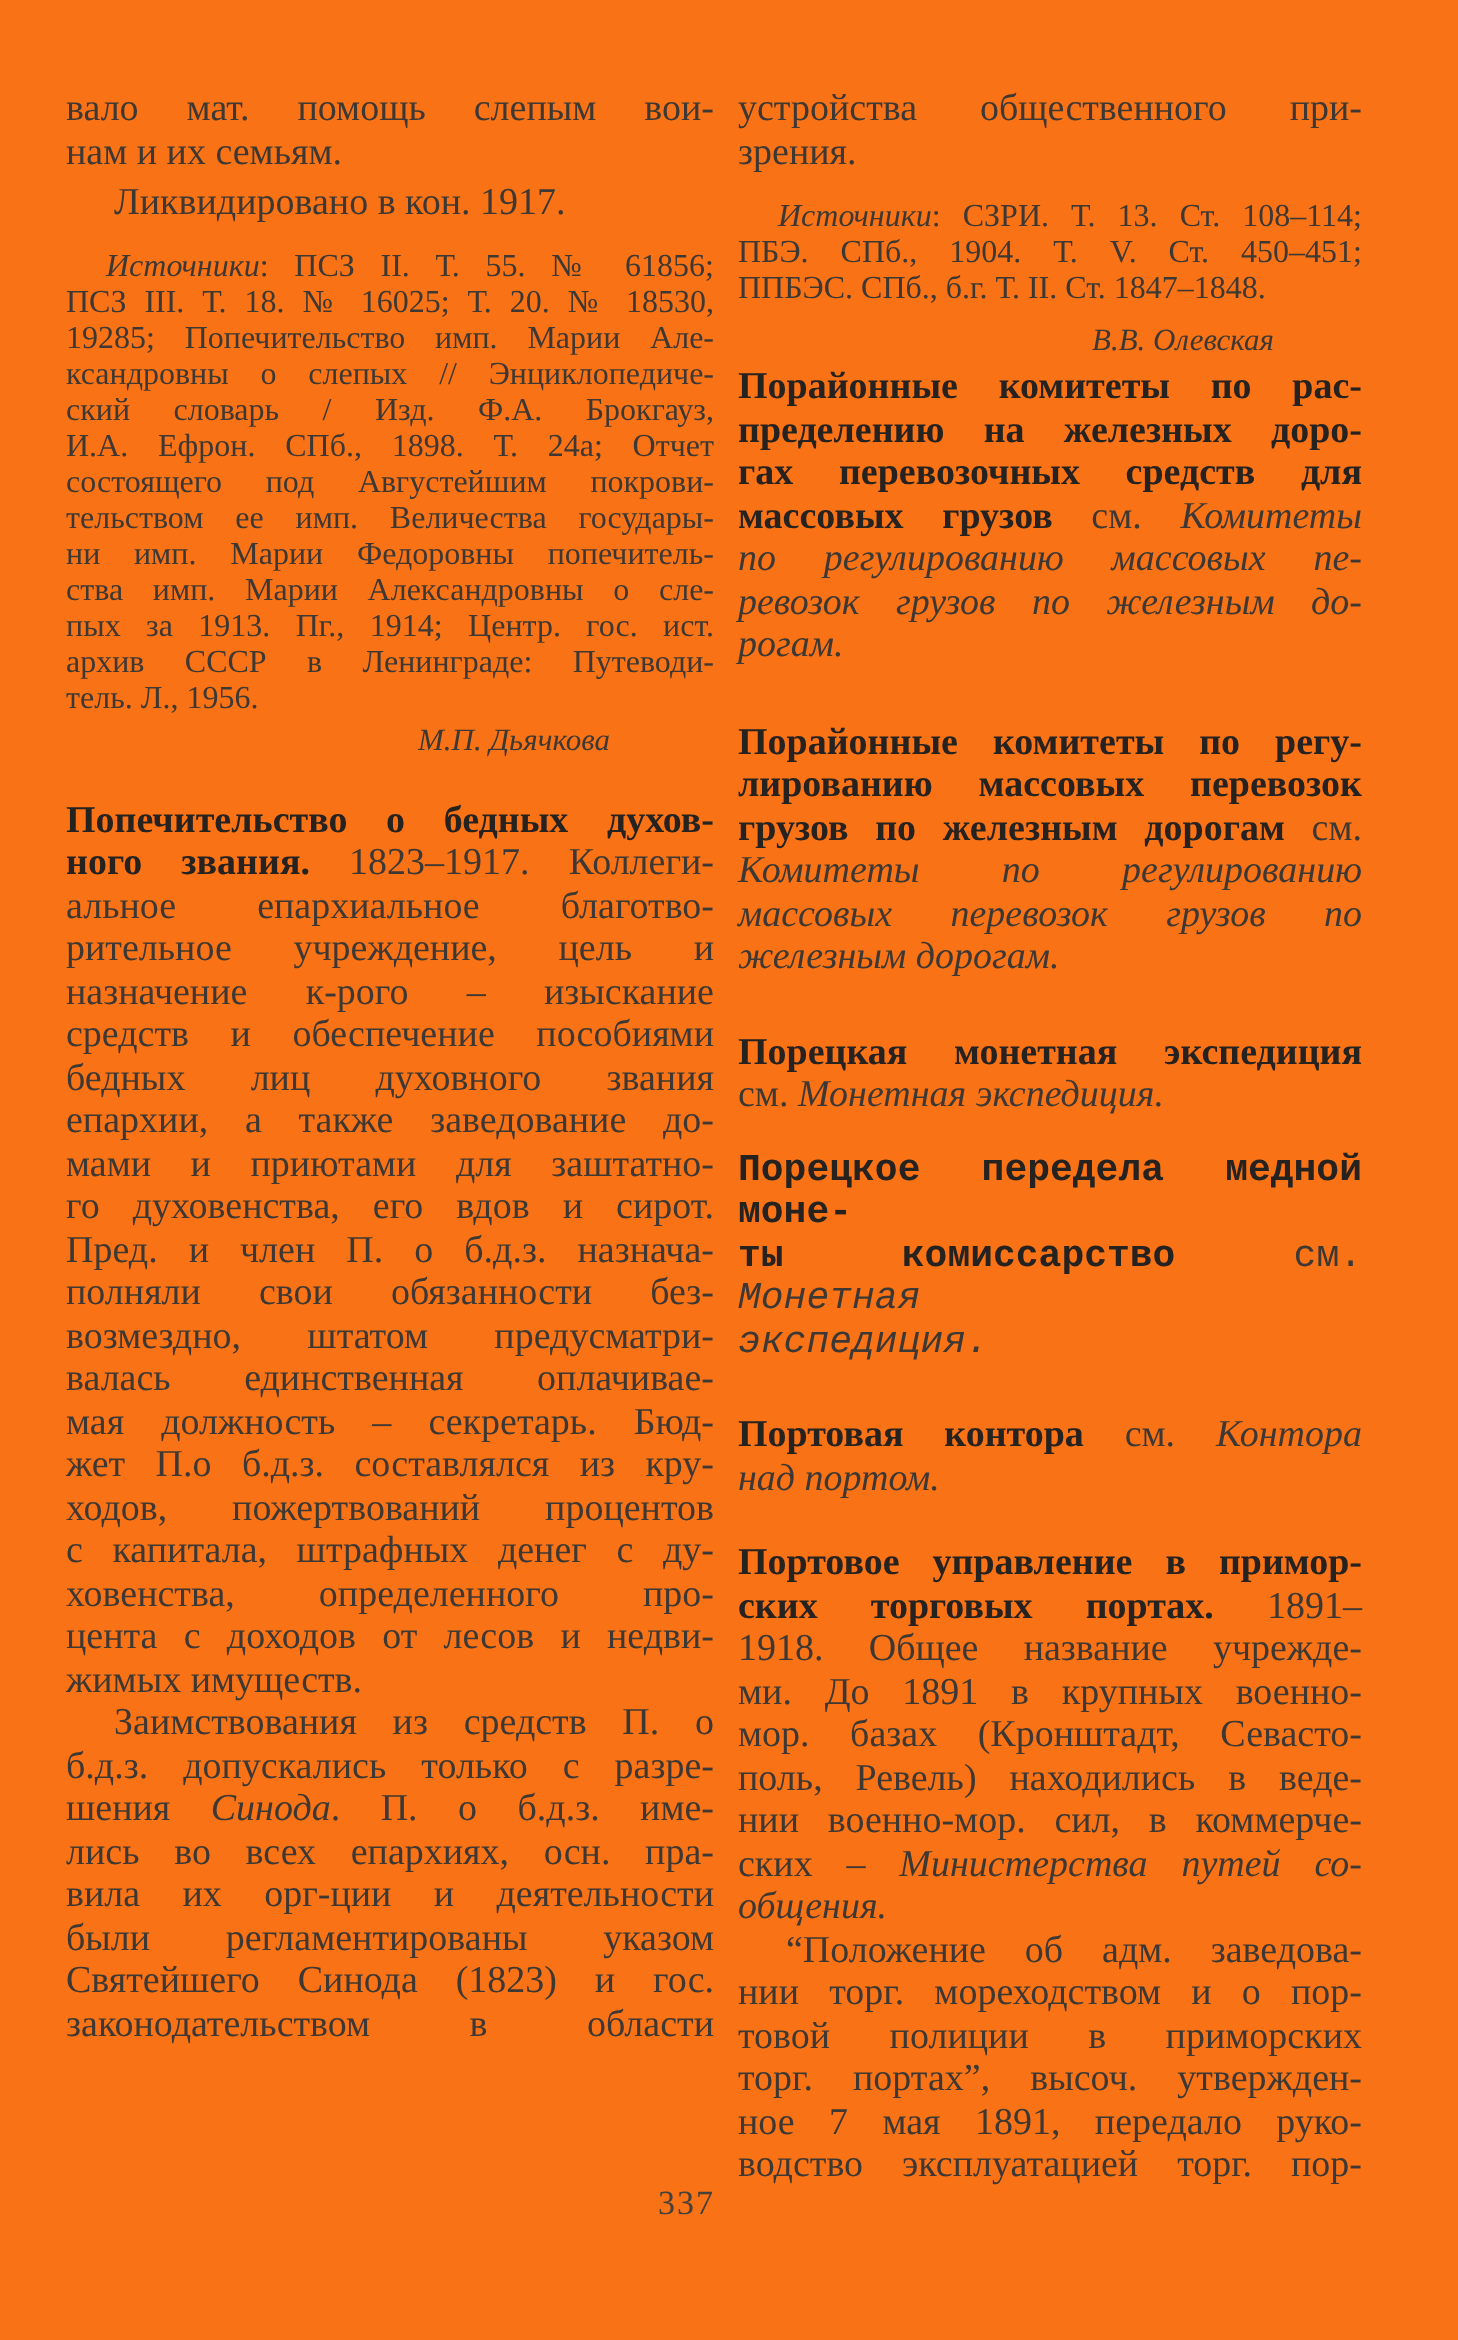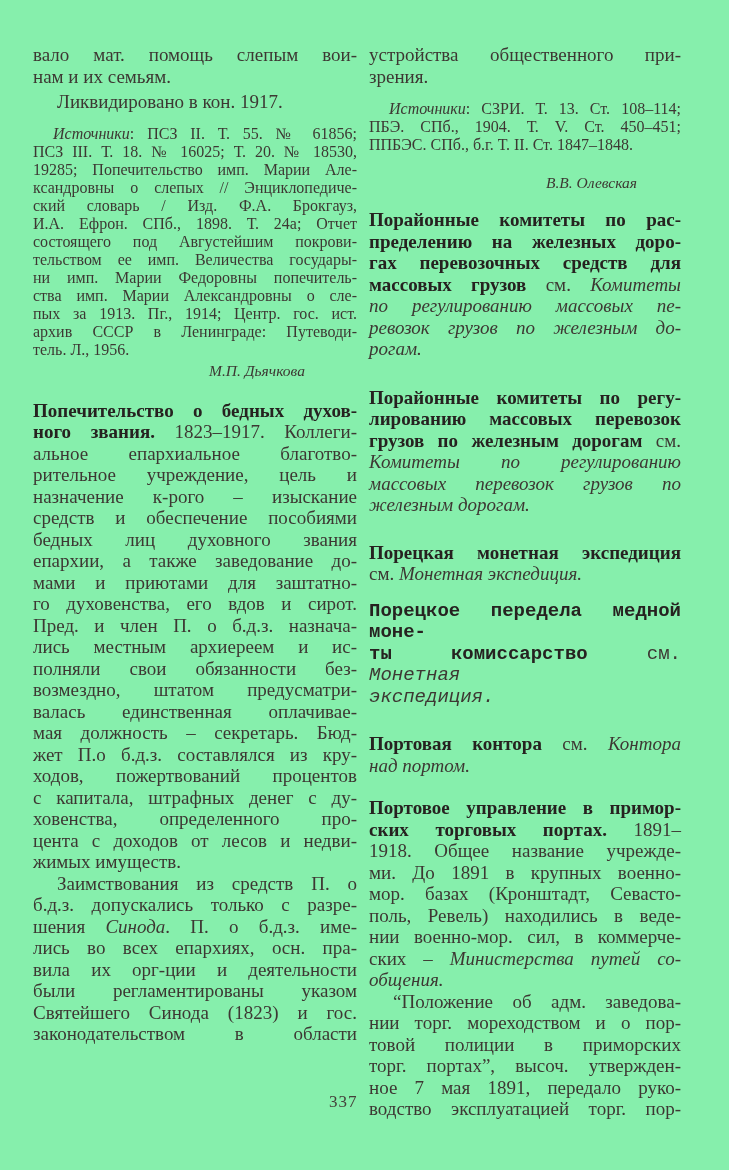--- a/index.html
+++ b/index.html
@@ -1,20 +1,20 @@
 <!DOCTYPE html>
 <html><head>
 <meta charset="utf-8">
 <style>
   html, body { margin: 0; padding: 0; background: #f0efec; }
   .page {
     position: relative;
     width: 729px;
     height: 1170px;
-    background: #86efac;
+    background: #f97316;
     overflow: hidden;
     font-family: "Liberation Serif", "DejaVu Serif", serif;
     color: #3d3833;
   }
   .col { position: absolute; top: 44px; }
   .col-left  { left: 33px;  width: 324px; }
   .col-right { left: 369px; width: 312px; }
 
   .block { margin: 0; }
 
@@ -83,21 +83,20 @@
         <div class="tl"><span class="seg-b">ного звания.</span><span class="seg-r"> 1823–1917. Коллеги-</span></div>
         <div class="tl"><span class="seg-r">альное епархиальное благотво-</span></div>
         <div class="tl"><span class="seg-r">рительное учреждение, цель и</span></div>
         <div class="tl"><span class="seg-r">назначение к-рого – изыскание</span></div>
         <div class="tl"><span class="seg-r">средств и обеспечение пособиями</span></div>
         <div class="tl"><span class="seg-r">бедных лиц духовного звания</span></div>
         <div class="tl"><span class="seg-r">епархии, а также заведование до-</span></div>
         <div class="tl"><span class="seg-r">мами и приютами для заштатно-</span></div>
         <div class="tl"><span class="seg-r">го духовенства, его вдов и сирот.</span></div>
         <div class="tl"><span class="seg-r">Пред. и член П. о б.д.з. назнача-</span></div>
-        <div class="tl"><span class="seg-r">лись местным архиереем и ис-</span></div>
         <div class="tl"><span class="seg-r">полняли свои обязанности без-</span></div>
         <div class="tl"><span class="seg-r">возмездно, штатом предусматри-</span></div>
         <div class="tl"><span class="seg-r">валась единственная оплачивае-</span></div>
         <div class="tl"><span class="seg-r">мая должность – секретарь. Бюд-</span></div>
         <div class="tl"><span class="seg-r">жет П.о б.д.з. составлялся из кру-</span></div>
         <div class="tl"><span class="seg-r">ходов, пожертвований процентов</span></div>
         <div class="tl"><span class="seg-r">с капитала, штрафных денег с ду-</span></div>
         <div class="tl"><span class="seg-r">ховенства, определенного про-</span></div>
         <div class="tl"><span class="seg-r">цента с доходов от лесов и недви-</span></div>
         <div class="tl end"><span class="seg-r">жимых имуществ.</span></div>
@@ -116,24 +115,24 @@
   <div class="col col-right">
       <div class="block body">
         <div class="tl"><span class="seg-r">устройства общественного при-</span></div>
         <div class="tl end"><span class="seg-r">зрения.</span></div>
       </div>
       <div class="block sources" style="margin-top: 13px;">
         <div class="tl ind"><span class="seg-i">Источники</span><span class="seg-r">: СЗРИ. Т. 13. Ст. 108–114;</span></div>
         <div class="tl"><span class="seg-r">ПБЭ. СПб., 1904. Т. V. Ст. 450–451;</span></div>
         <div class="tl end"><span class="seg-r">ППБЭС. СПб., б.г. Т. II. Ст. 1847–1848.</span></div>
       </div>
-      <div class="block signature" style="margin-top: 20px;">
+      <div class="block signature" style="margin-top: 8px;">
         <div class="tl end"><span class="seg-i">В.В. Олевская</span></div>
       </div>
-      <div class="block body" style="margin-top: 17px;">
+      <div class="block body" style="margin-top: 3px;">
         <div class="tl"><span class="seg-b">Порайонные комитеты по рас-</span></div>
         <div class="tl"><span class="seg-b">пределению на железных доро-</span></div>
         <div class="tl"><span class="seg-b">гах перевозочных средств для</span></div>
         <div class="tl"><span class="seg-b">массовых грузов</span><span class="seg-r"> см. </span><span class="seg-i">Комитеты</span></div>
         <div class="tl"><span class="seg-i">по регулированию массовых пе-</span></div>
         <div class="tl"><span class="seg-i">ревозок грузов по железным до-</span></div>
         <div class="tl end"><span class="seg-i">рогам.</span></div>
       </div>
       <div class="block body" style="margin-top: 27px;">
         <div class="tl"><span class="seg-b">Порайонные комитеты по регу-</span></div>

